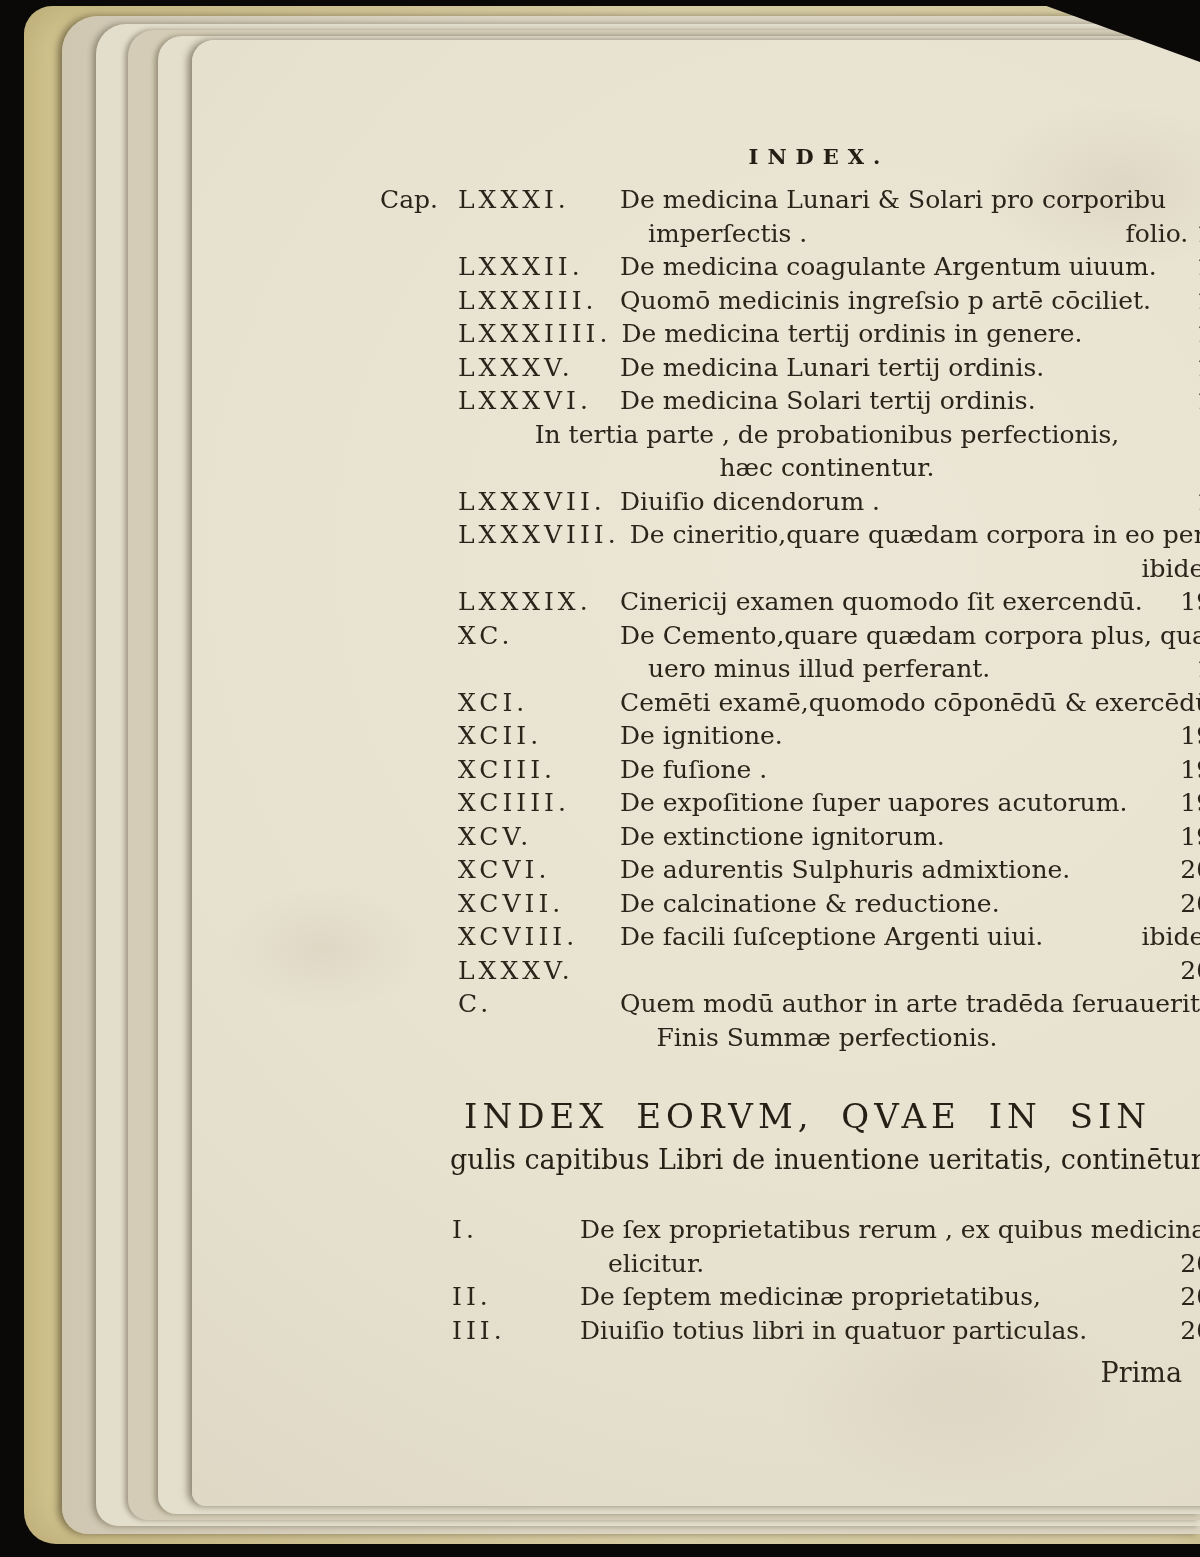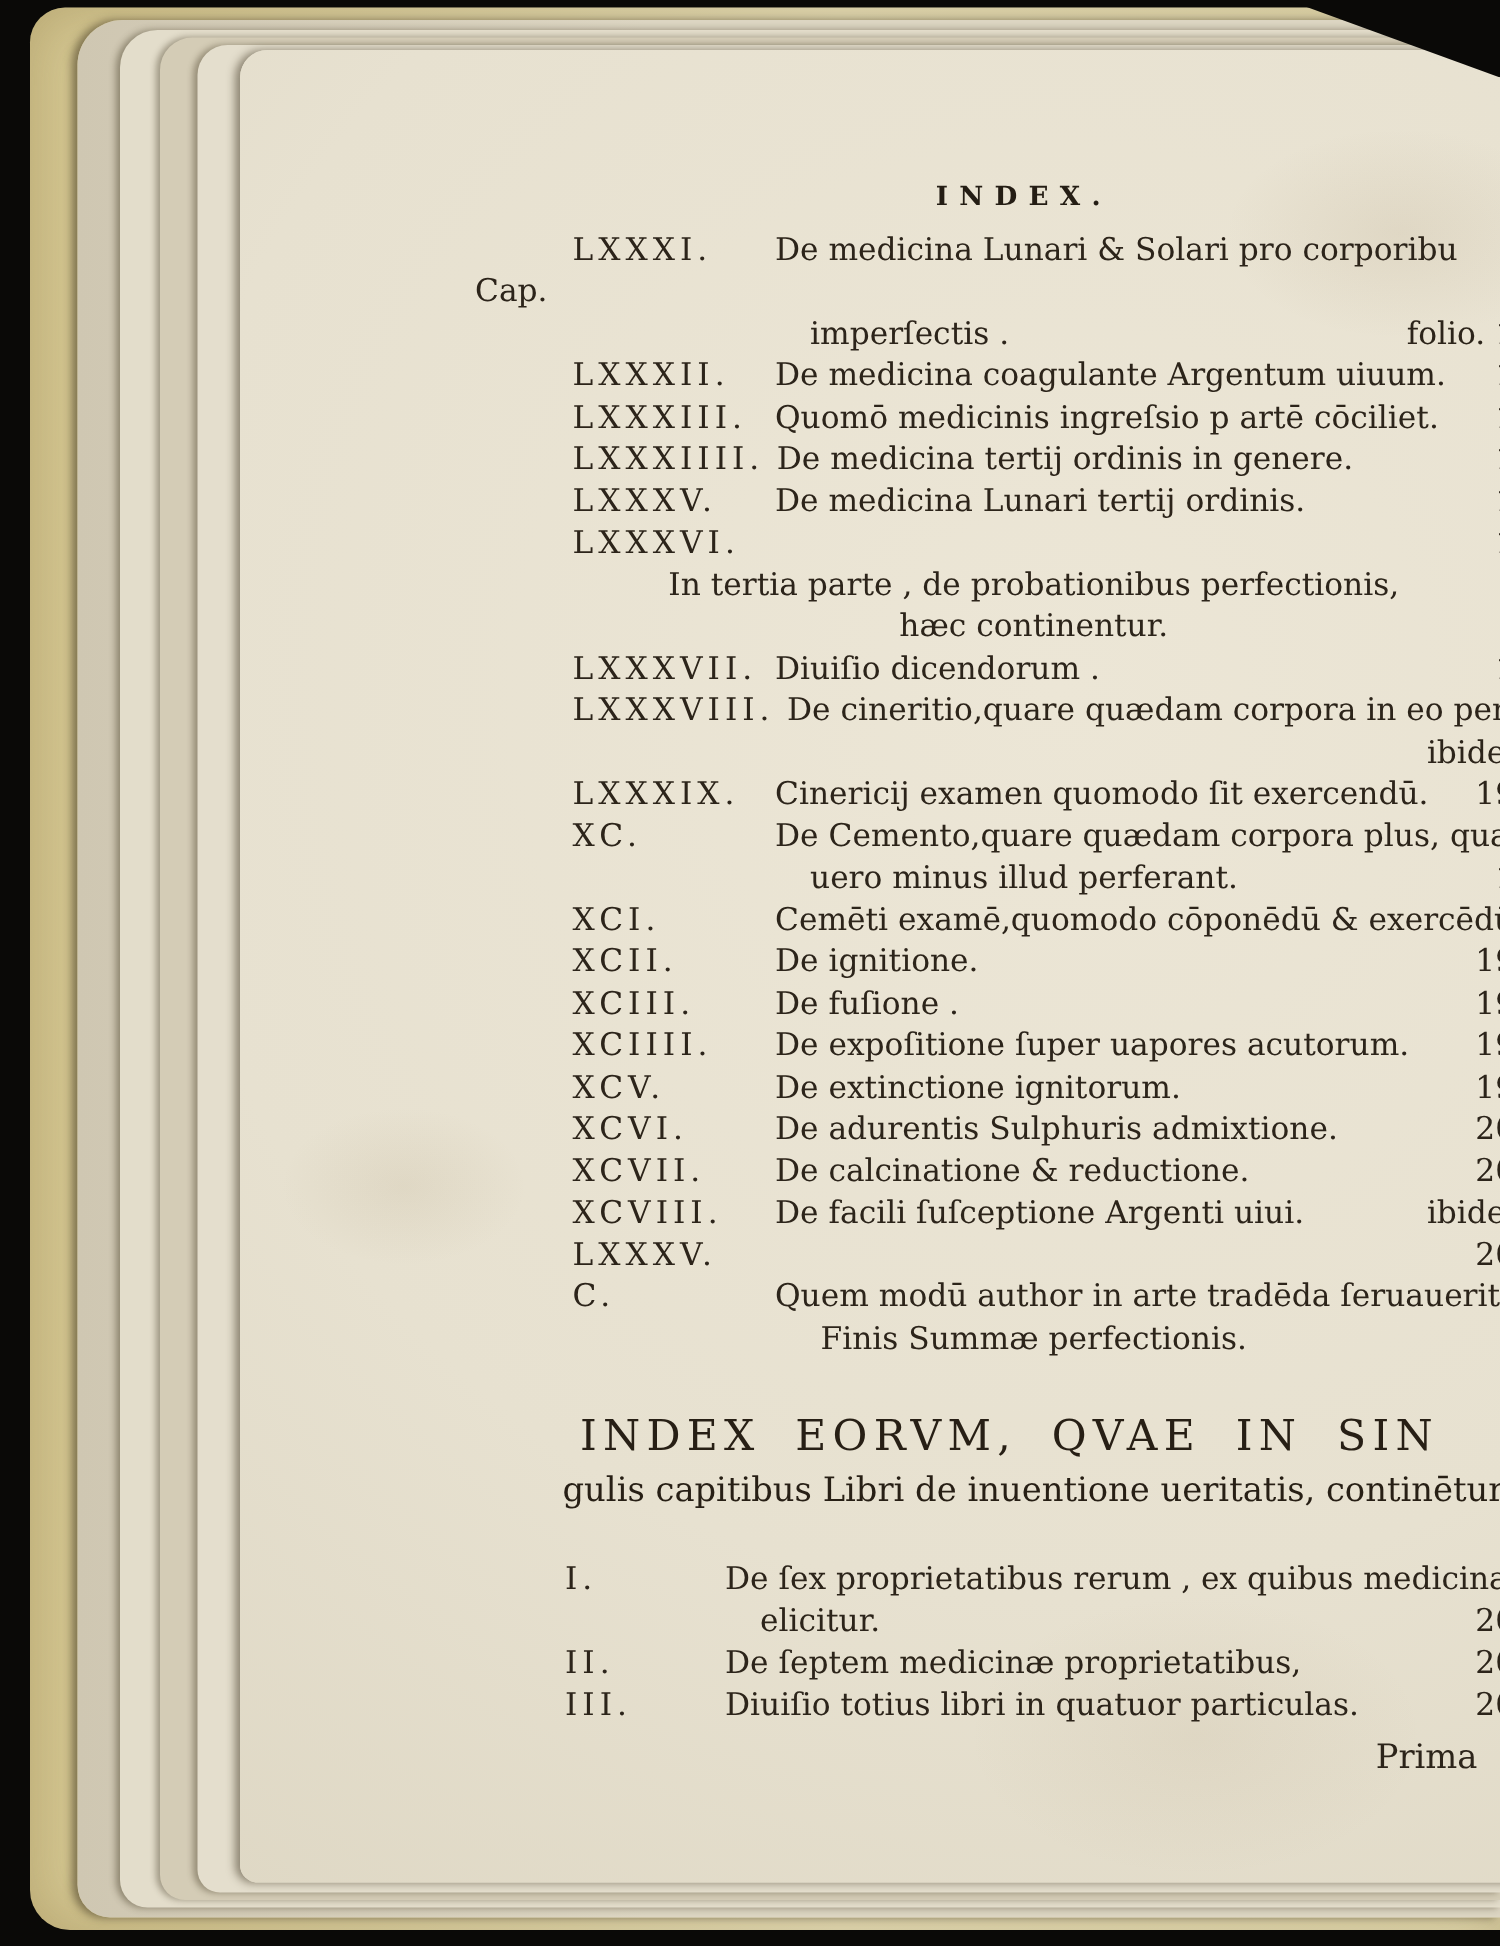--- a/index.html
+++ b/index.html
@@ -26,21 +26,21 @@
       radial-gradient(260px 160px at 70% 92%, rgba(150,125,85,.08), transparent 70%);
   }
   .corner-tr{
     position:absolute;right:0;top:0;width:170px;height:62px;background:#0a0907;
     clip-path:polygon(0 0,100% 0,100% 100%);
   }
   .text-block{position:absolute;left:188px;top:104px;width:848px;color:#2c241a;font-size:25px;}
   .page-header{text-align:center;font-size:21px;letter-spacing:9px;padding-left:30px;font-weight:bold;color:#241d14;}
   .rows{margin-top:14px;}
   .row{display:flex;line-height:33.5px;white-space:nowrap;}
-  .row .cap{flex:0 0 78px;margin-top:33px;}
+  .row .cap{flex:0 0 78px;}
   .row .num{flex:0 0 auto;min-width:152px;letter-spacing:4px;margin-right:10px;}
   .row .desc{flex:0 1 auto;}
   .row .desc.ind{padding-left:28px;text-align:center;}
   .row .pg{margin-left:auto;padding-left:12px;text-align:right;}
   .row.center{display:block;text-align:center;padding-left:46px;}
   .rows-2 .row .cap{flex:0 0 72px;}
   .rows-2 .row .num{min-width:118px;}
   .heading2{margin-top:42px;color:#271f15;}
   .h2-line1{font-size:34px;letter-spacing:5px;word-spacing:12px;padding-left:84px;white-space:nowrap;}
   .h2-line2{font-size:27px;padding-left:70px;margin-top:8px;white-space:nowrap;}
@@ -97,20 +97,21 @@
           </div>
           <div class="row entry">
             <span class="cap"></span>
             <span class="num">LXXXV.</span>
             <span class="desc">De medicina Lunari tertij ordinis.</span>
             <span class="pg">18</span>
           </div>
           <div class="row entry">
             <span class="cap"></span>
             <span class="num">LXXXVI.</span>
+            <span class="desc">De medicina Solari tertij ordinis.</span>
             <span class="pg">18</span>
           </div>
           <div class="row center"><span class="note">In tertia parte , de probationibus perfectionis,</span></div>
           <div class="row center"><span class="note">hæc continentur.</span></div>
           <div class="row entry">
             <span class="cap"></span>
             <span class="num">LXXXVII.</span>
             <span class="desc">Diuiſio dicendorum .</span>
             <span class="pg">18</span>
           </div>

